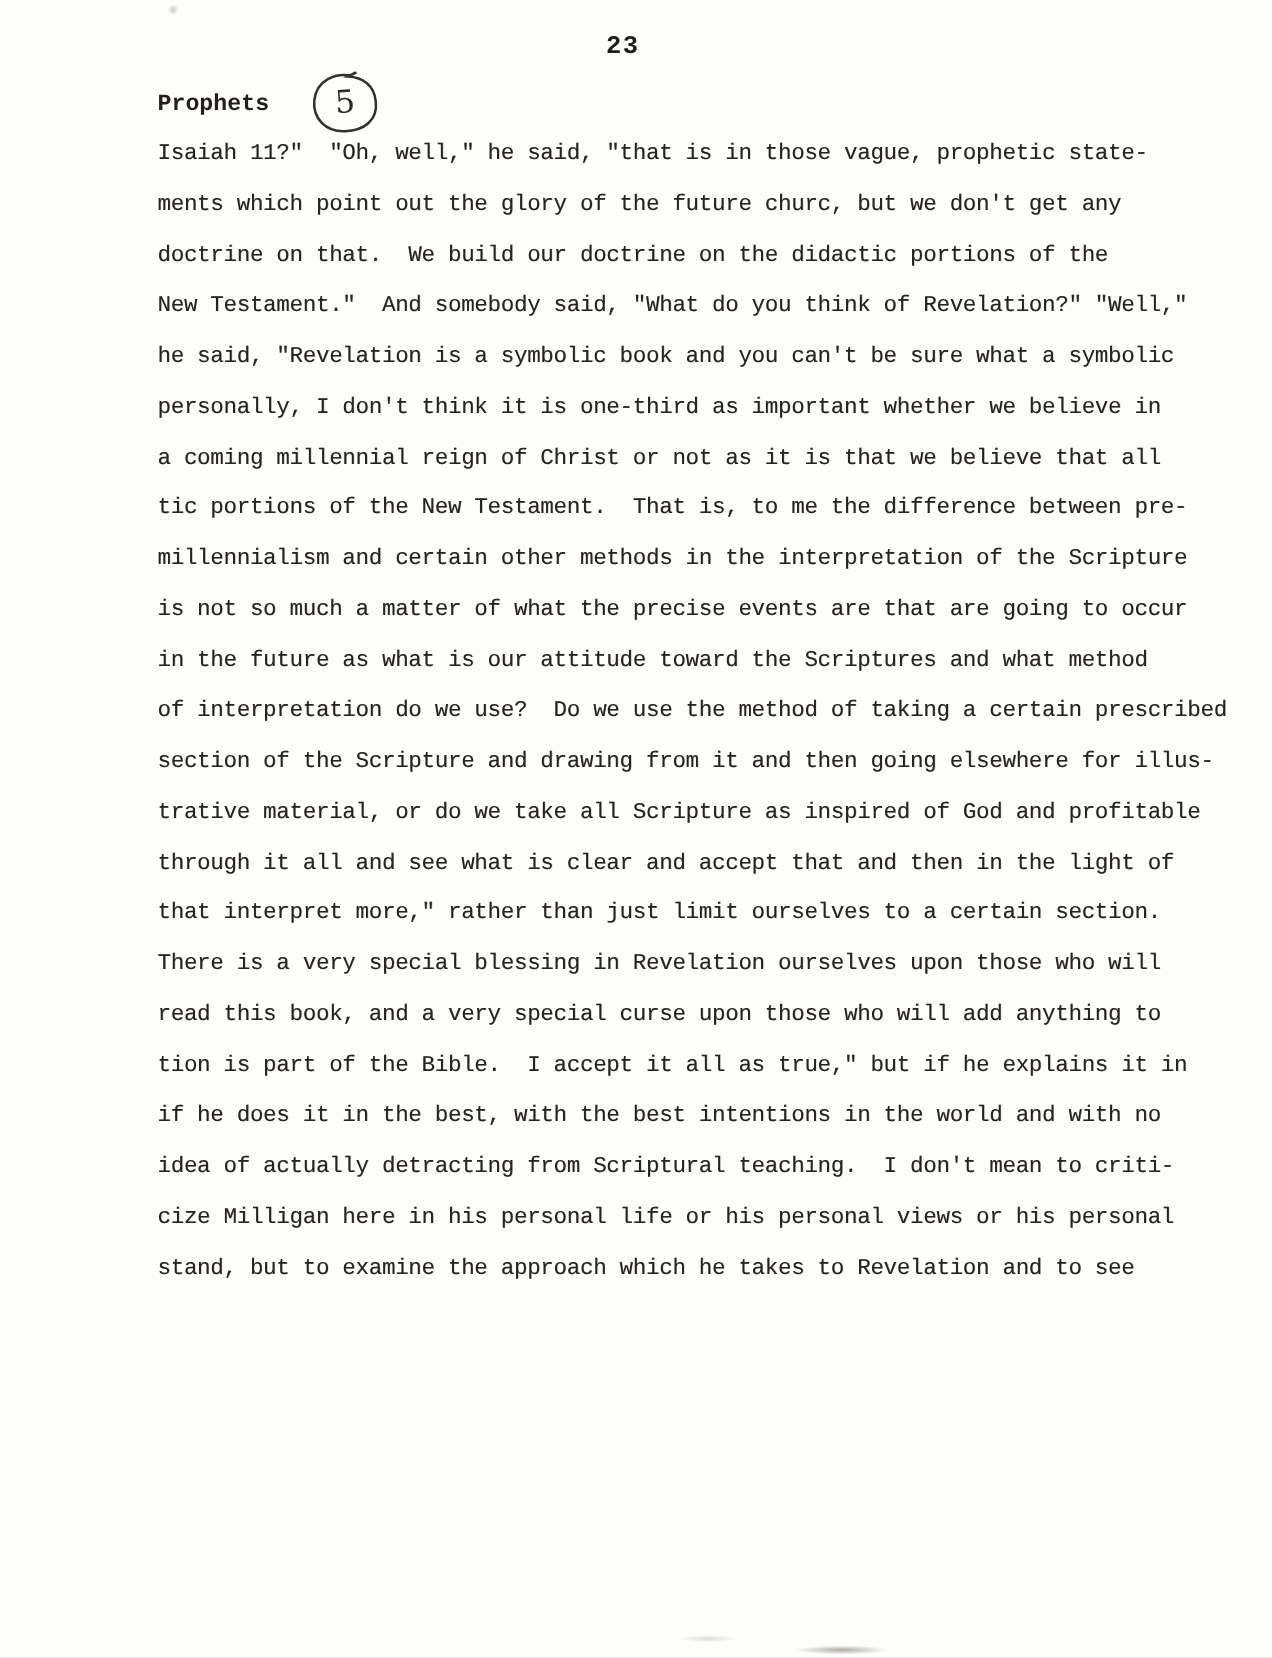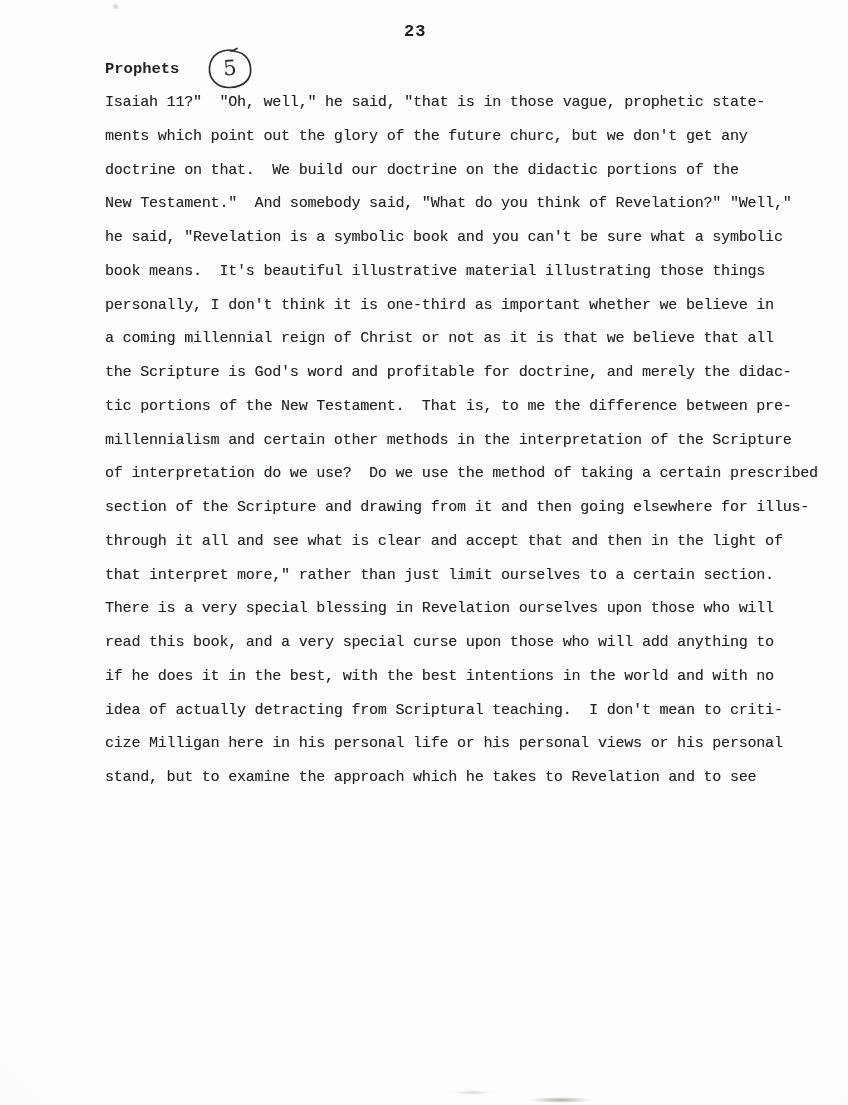--- a/index.html
+++ b/index.html
@@ -124,32 +124,34 @@
     </span>
     <span class="digit">5</span>
   </div>
 
   <div class="body-text">
     <div class="line">Isaiah 11?"  "Oh, well," he said, "that is in those vague, prophetic state-</div>
     <div class="line">ments which point out the glory of the future churc, but we don't get any</div>
     <div class="line">doctrine on that.  We build our doctrine on the didactic portions of the</div>
     <div class="line">New Testament."  And somebody said, "What do you think of Revelation?" "Well,"</div>
     <div class="line">he said, "Revelation is a symbolic book and you can't be sure what a symbolic</div>
-    <div class="line">book means.  It's beautiful illustrative material illustrating those things</div>
     <div class="line">personally, I don't think it is one-third as important whether we believe in</div>
     <div class="line">a coming millennial reign of Christ or not as it is that we believe that all</div>
-    <div class="line">the Scripture is God's word and profitable for doctrine, and merely the didac-</div>
     <div class="line">tic portions of the New Testament.  That is, to me the difference between pre-</div>
     <div class="line">millennialism and certain other methods in the interpretation of the Scripture</div>
+    <div class="line">is not so much a matter of what the precise events are that are going to occur</div>
+    <div class="line">in the future as what is our attitude toward the Scriptures and what method</div>
     <div class="line">of interpretation do we use?  Do we use the method of taking a certain prescribed</div>
     <div class="line">section of the Scripture and drawing from it and then going elsewhere for illus-</div>
+    <div class="line">trative material, or do we take all Scripture as inspired of God and profitable</div>
     <div class="line">through it all and see what is clear and accept that and then in the light of</div>
     <div class="line">that interpret more," rather than just limit ourselves to a certain section.</div>
     <div class="line">There is a very special blessing in Revelation ourselves upon those who will</div>
     <div class="line">read this book, and a very special curse upon those who will add anything to</div>
+    <div class="line">tion is part of the Bible.  I accept it all as true," but if he explains it in</div>
     <div class="line">if he does it in the best, with the best intentions in the world and with no</div>
     <div class="line">idea of actually detracting from Scriptural teaching.  I don't mean to criti-</div>
     <div class="line">cize Milligan here in his personal life or his personal views or his personal</div>
     <div class="line">stand, but to examine the approach which he takes to Revelation and to see</div>
   </div>
 
   <div class="smudge-1"></div>
   <div class="smudge-2"></div>
   <div class="smudge-3"></div>
 

